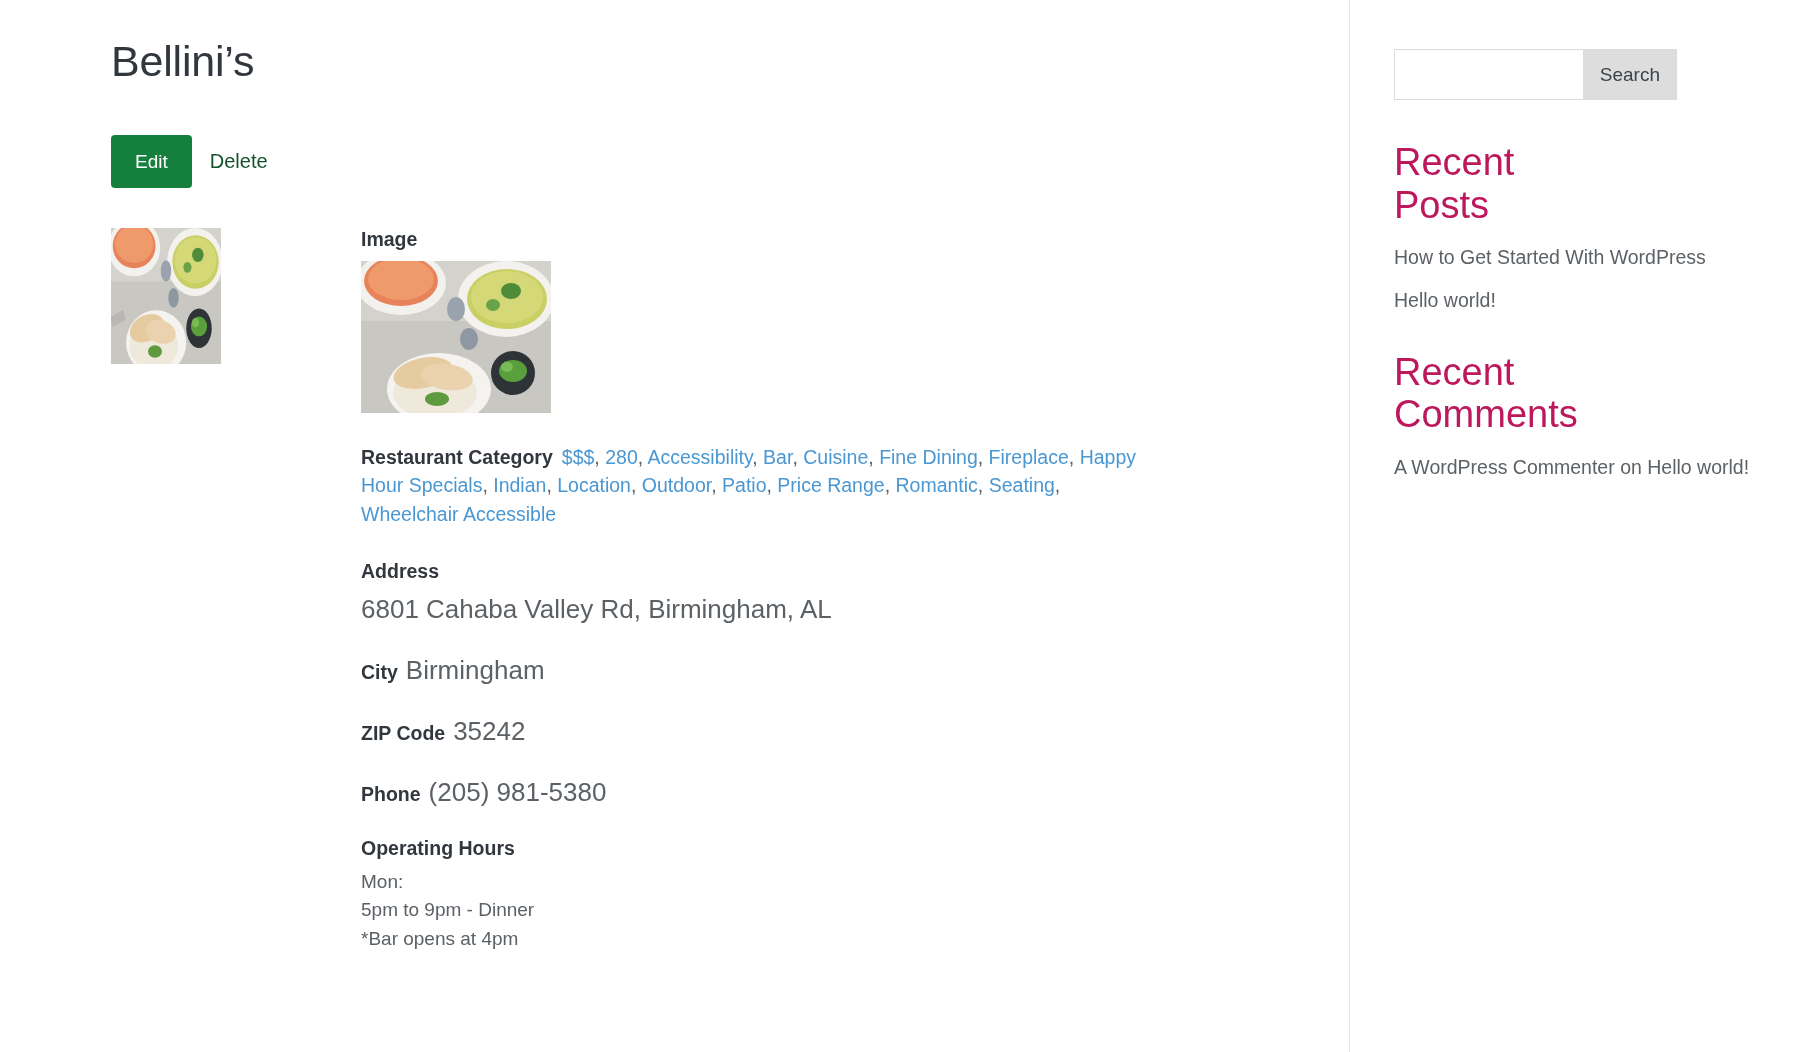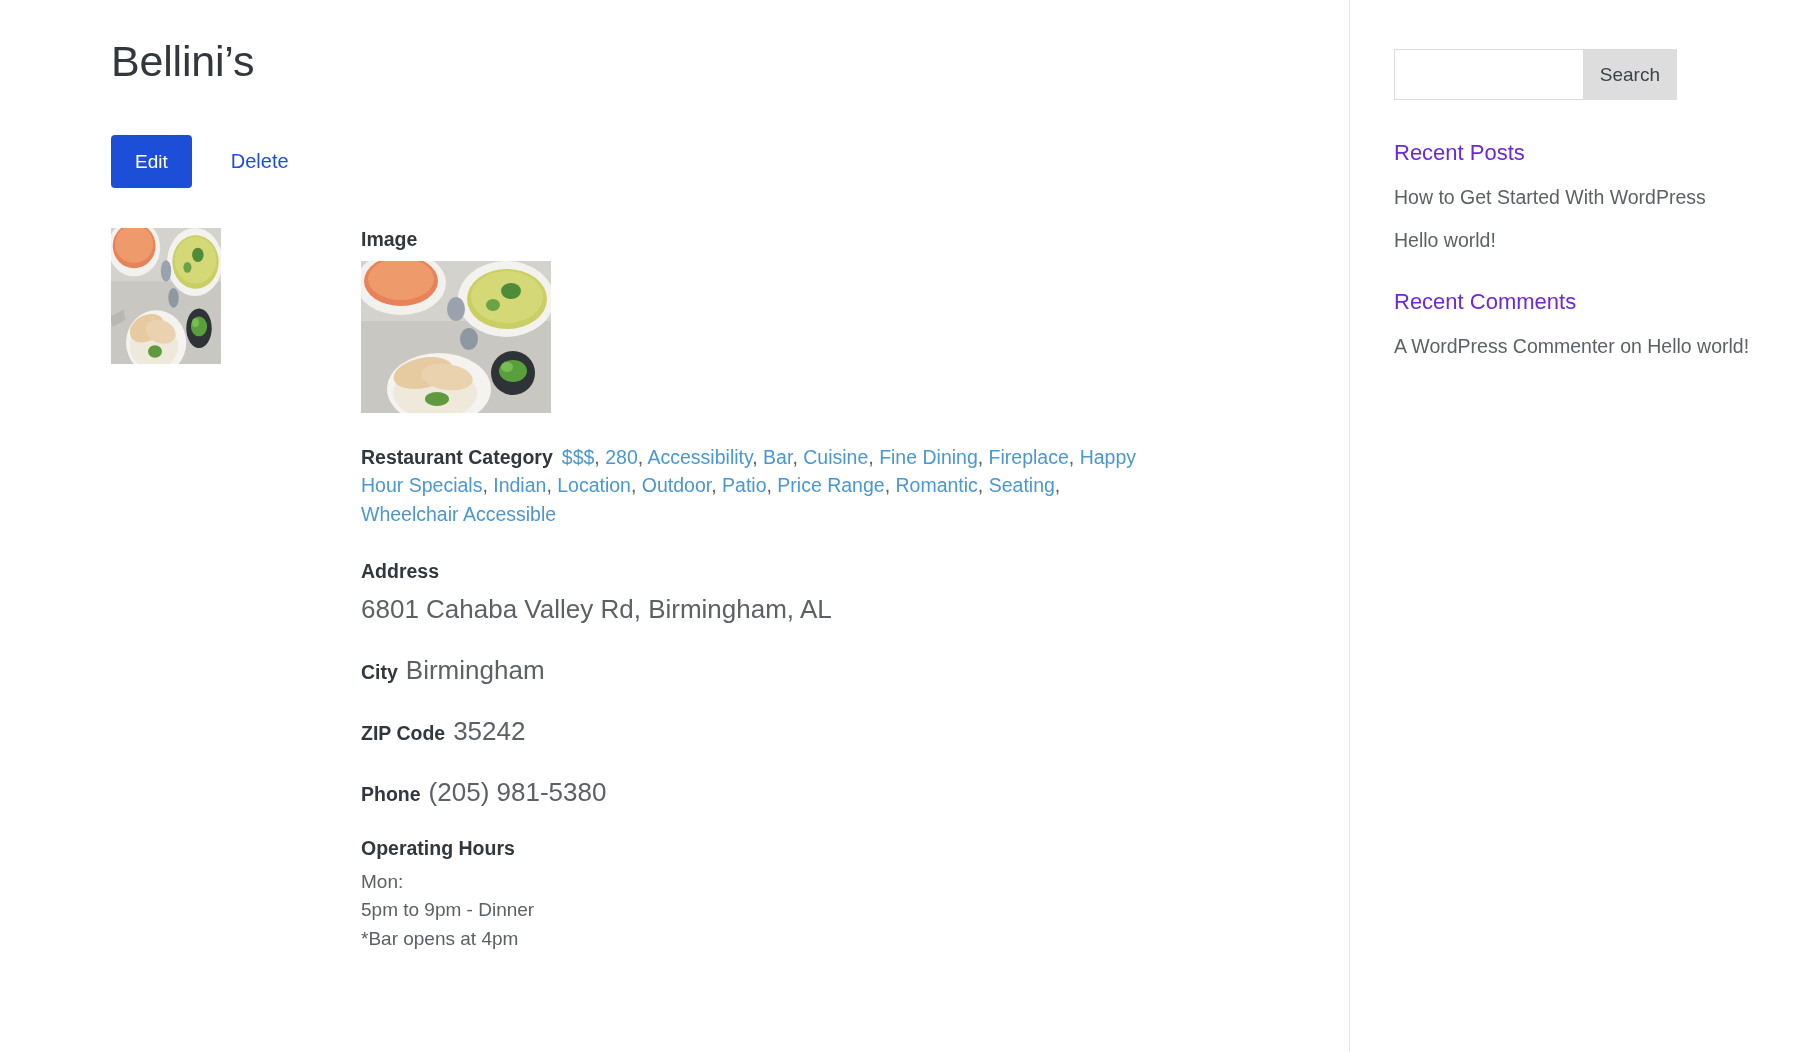--- a/index.html
+++ b/index.html
@@ -50,35 +50,35 @@
   .action-row {
     margin-top: 47px;
     display: flex;
     align-items: center;
   }
 
   .edit-button {
     display: inline-flex;
     align-items: center;
     justify-content: center;
-    background: #1d4ed8;
+    background: #15803d;
     color: #ffffff;
     font-size: 19px;
     line-height: 1;
     border: none;
     border-radius: 4px;
     padding: 17px 24px;
     cursor: pointer;
     font-family: "Liberation Sans", sans-serif;
     min-width: 77px;
   }
 
   .delete-link {
-    margin-left: 39px;
-    color: #1d4ed8;
+    margin-left: 18px;
+    color: #14532d;
     font-size: 20px;
     text-decoration: none;
     line-height: 1;
     cursor: pointer;
   }
 
   
   .content-body {
     margin-top: 40px;
     position: relative;
@@ -212,23 +212,23 @@
     font-size: 19px;
     font-family: "Liberation Sans", sans-serif;
     padding: 0 16px;
     cursor: pointer;
     line-height: 1;
   }
 
   .widget { margin-bottom: 36px; }
 
   .widget-title {
-    font-size: 22px;
+    font-size: 38px;
     font-weight: 400;
-    color: #6d28d9;
+    color: #be185d;
     margin: 0 0 18px 0;
     line-height: 1.12;
     max-width: 210px;
   }
 
   .widget-list {
     list-style: none;
     margin: 0;
     padding: 0;
   }

